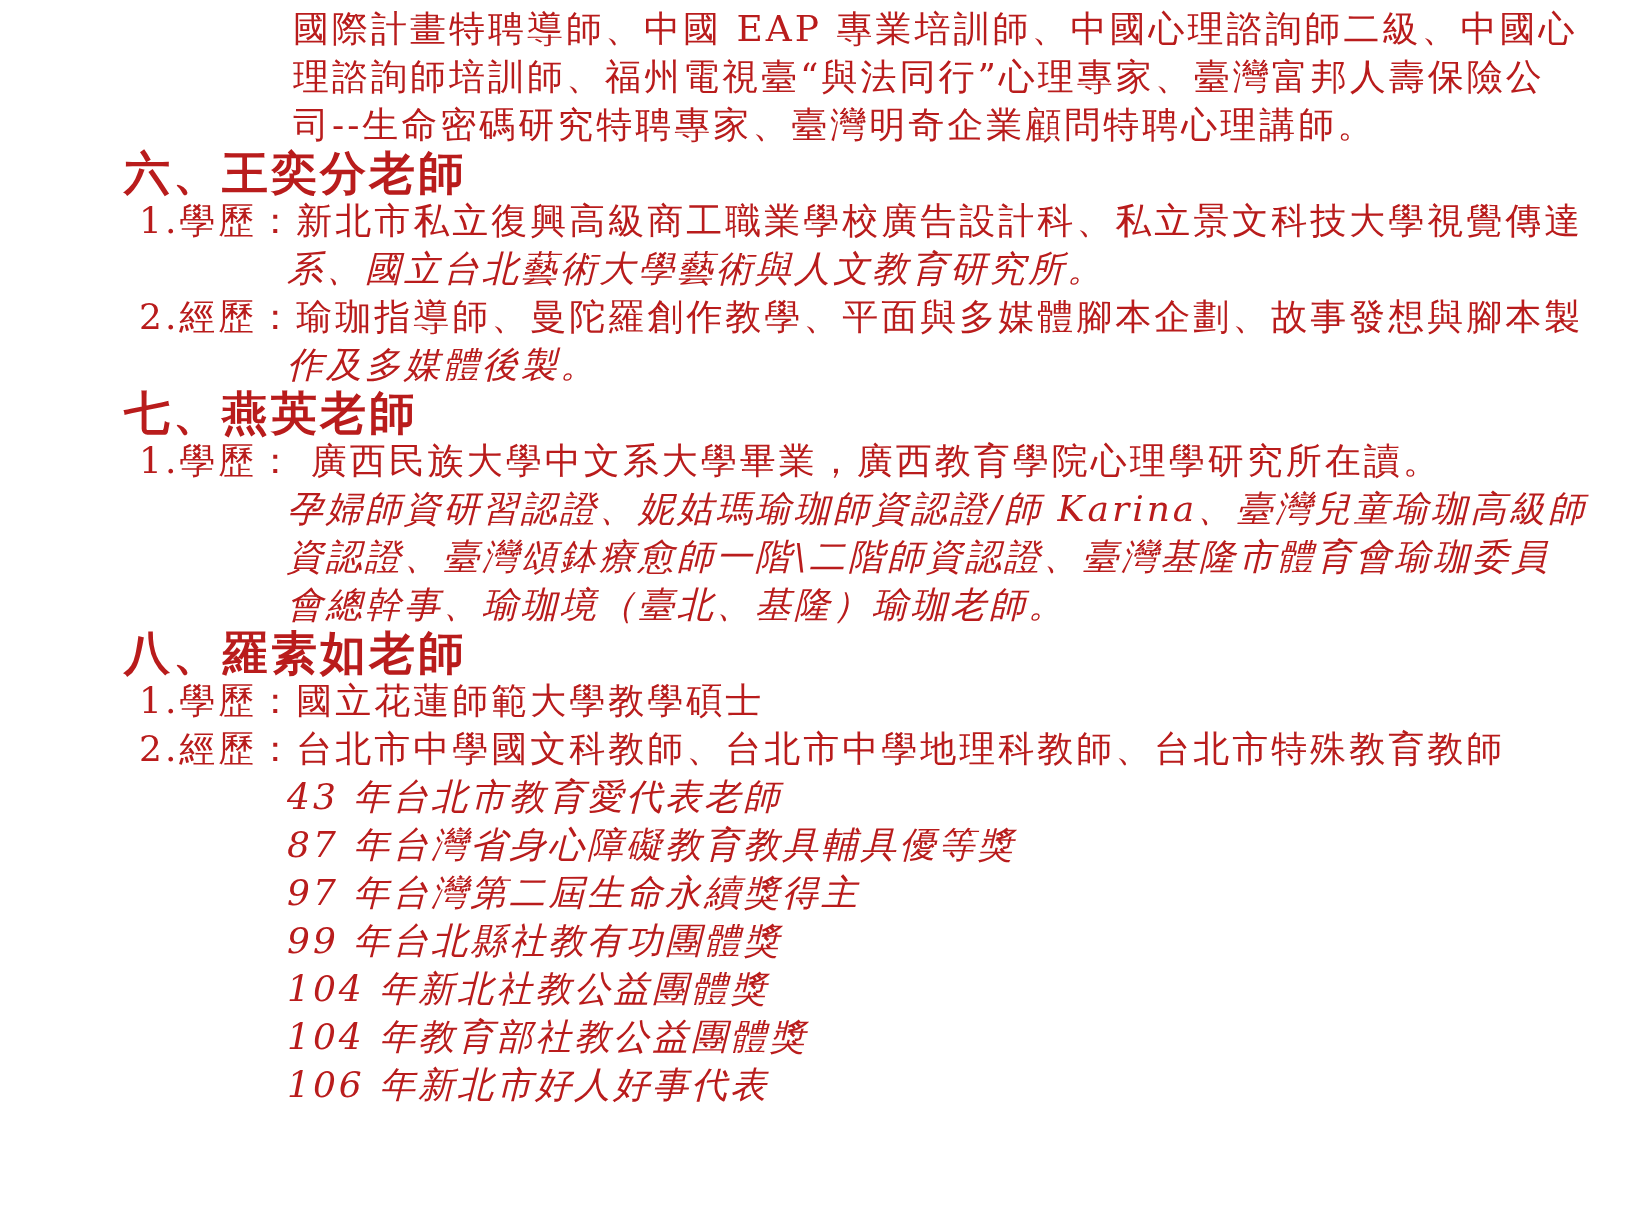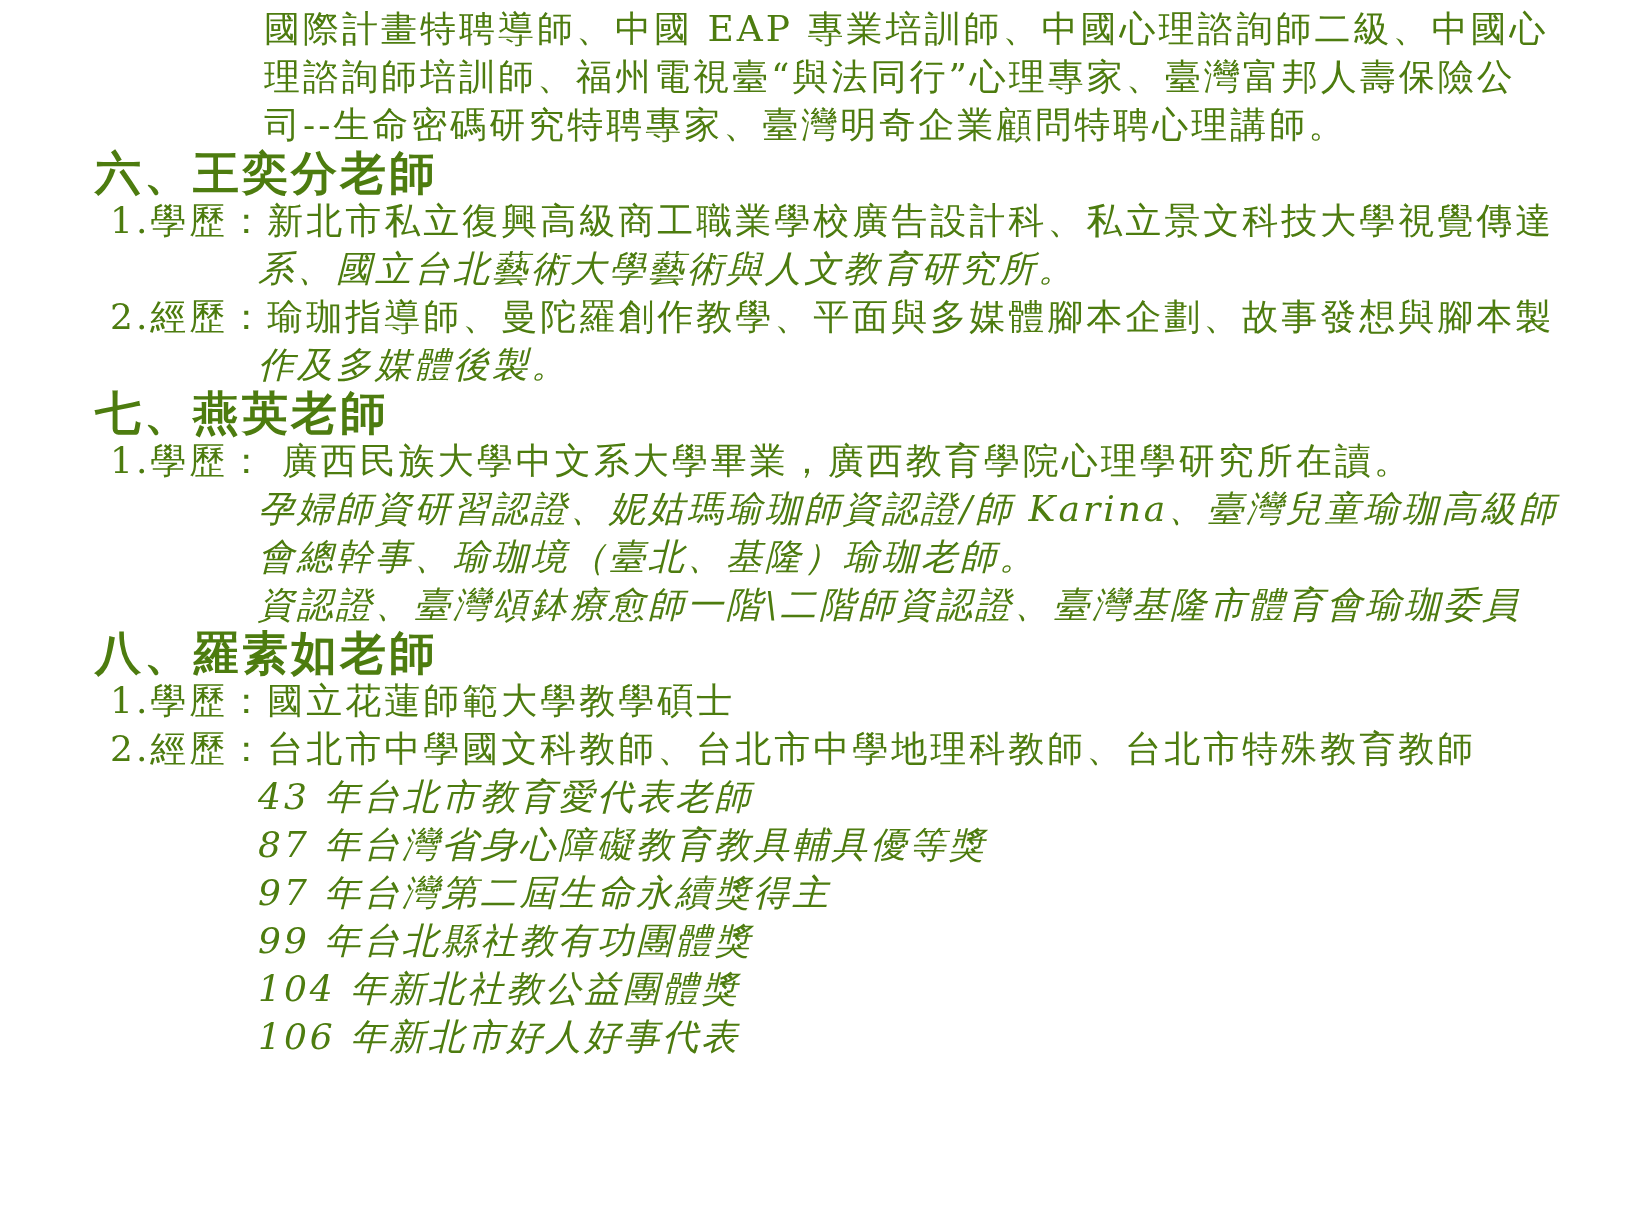--- a/index.html
+++ b/index.html
@@ -5,26 +5,27 @@
   html, body {
     margin: 0;
     padding: 0;
     background: #ffffff;
   }
   .page {
     position: relative;
     width: 1649px;
     height: 1211px;
     background: #ffffff;
-    color: #4d7c0f;
+    color: #b91c1c;
     font-family: "DejaVu Serif", "Liberation Serif", serif;
     font-size: 36px;
     padding-top: 5px;
     box-sizing: border-box;
     overflow: hidden;
+    padding-left: 29px;
   }
   .line {
     height: 48px;
     line-height: 48px;
     white-space: pre;
     letter-spacing: 3px;
   }
   .intro-line   { padding-left: 264px; }
   .heading-line { padding-left: 95px; font-weight: bold; font-size: 46px; }
   .item-line    { padding-left: 110px; }
@@ -46,29 +47,30 @@
     <div class="line item-line">1.學歷：新北市私立復興高級商工職業學校廣告設計科、私立景文科技大學視覺傳達</div>
     <div class="line cont-line">系、國立台北藝術大學藝術與人文教育研究所。</div>
     <div class="line item-line">2.經歷：瑜珈指導師、曼陀羅創作教學、平面與多媒體腳本企劃、故事發想與腳本製</div>
     <div class="line cont-line">作及多媒體後製。</div>
   </div>
 
   <div>
     <div class="line heading-line">七、燕英老師</div>
     <div class="line item-line">1.學歷： 廣西民族大學中文系大學畢業，廣西教育學院心理學研究所在讀。</div>
     <div class="line cont-line">孕婦師資研習認證、妮姑瑪瑜珈師資認證/師 Karina、臺灣兒童瑜珈高級師</div>
+    <div class="line cont-line">資認證、臺灣頌鉢療愈師一階\二階師資認證、臺灣基隆市體育會瑜珈委員</div>
     <div class="line cont-line">會總幹事、瑜珈境（臺北、基隆）瑜珈老師。</div>
-    <div class="line cont-line">資認證、臺灣頌鉢療愈師一階\二階師資認證、臺灣基隆市體育會瑜珈委員</div>
   </div>
 
   <div>
     <div class="line heading-line">八、羅素如老師</div>
     <div class="line item-line">1.學歷：國立花蓮師範大學教學碩士</div>
     <div class="line item-line">2.經歷：台北市中學國文科教師、台北市中學地理科教師、台北市特殊教育教師</div>
     <div class="line cont-line">43 年台北市教育愛代表老師</div>
     <div class="line cont-line">87 年台灣省身心障礙教育教具輔具優等獎</div>
     <div class="line cont-line">97 年台灣第二屆生命永續獎得主</div>
     <div class="line cont-line">99 年台北縣社教有功團體獎</div>
     <div class="line cont-line">104 年新北社教公益團體獎</div>
+    <div class="line cont-line">104 年教育部社教公益團體獎</div>
     <div class="line cont-line">106 年新北市好人好事代表</div>
   </div>
 
 </div>
 
 </body></html>

